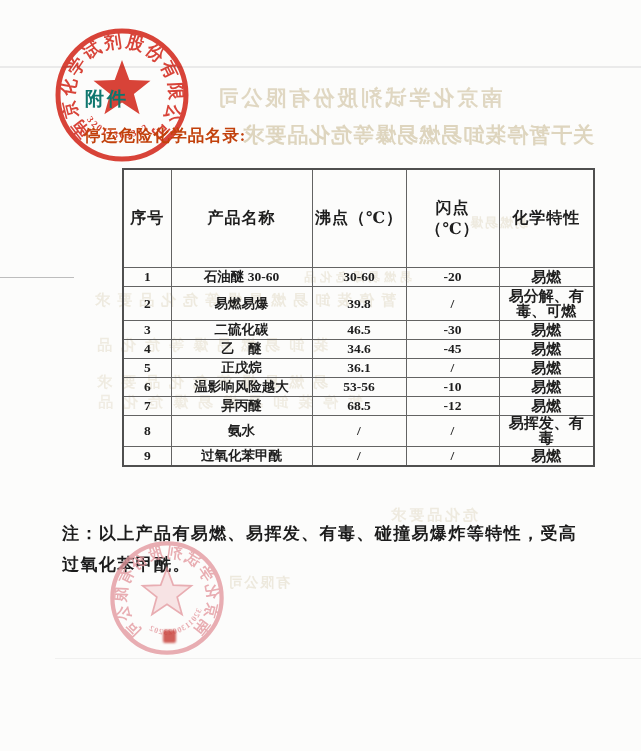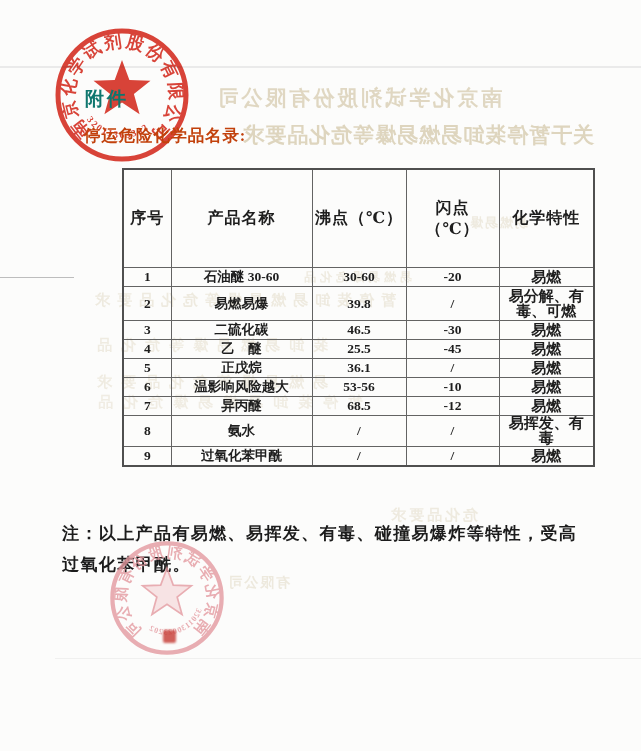--- a/index.html
+++ b/index.html
@@ -146,21 +146,21 @@
       <tr>
         <td>3</td>
         <td>二硫化碳</td>
         <td>46.5</td>
         <td>-30</td>
         <td class="prop">易燃</td>
       </tr>
       <tr>
         <td>4</td>
         <td>乙　醚</td>
-        <td>25.5</td>
+        <td>34.6</td>
         <td>-45</td>
         <td class="prop">易燃</td>
       </tr>
       <tr>
         <td>5</td>
         <td>正戊烷</td>
         <td>36.1</td>
         <td>/</td>
         <td class="prop">易燃</td>
       </tr>

